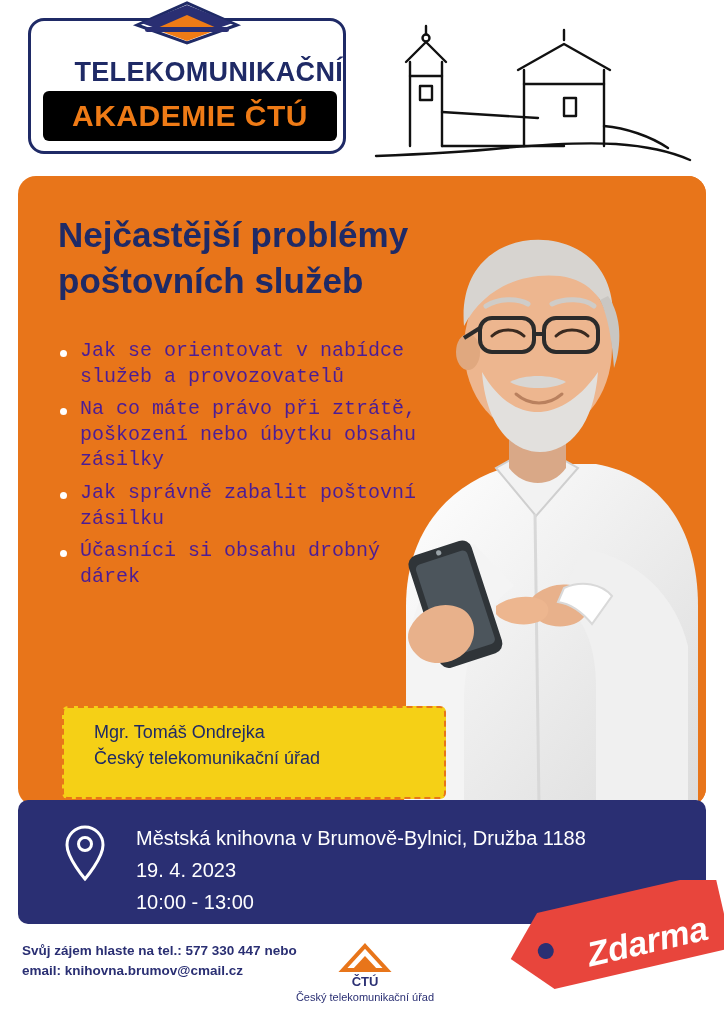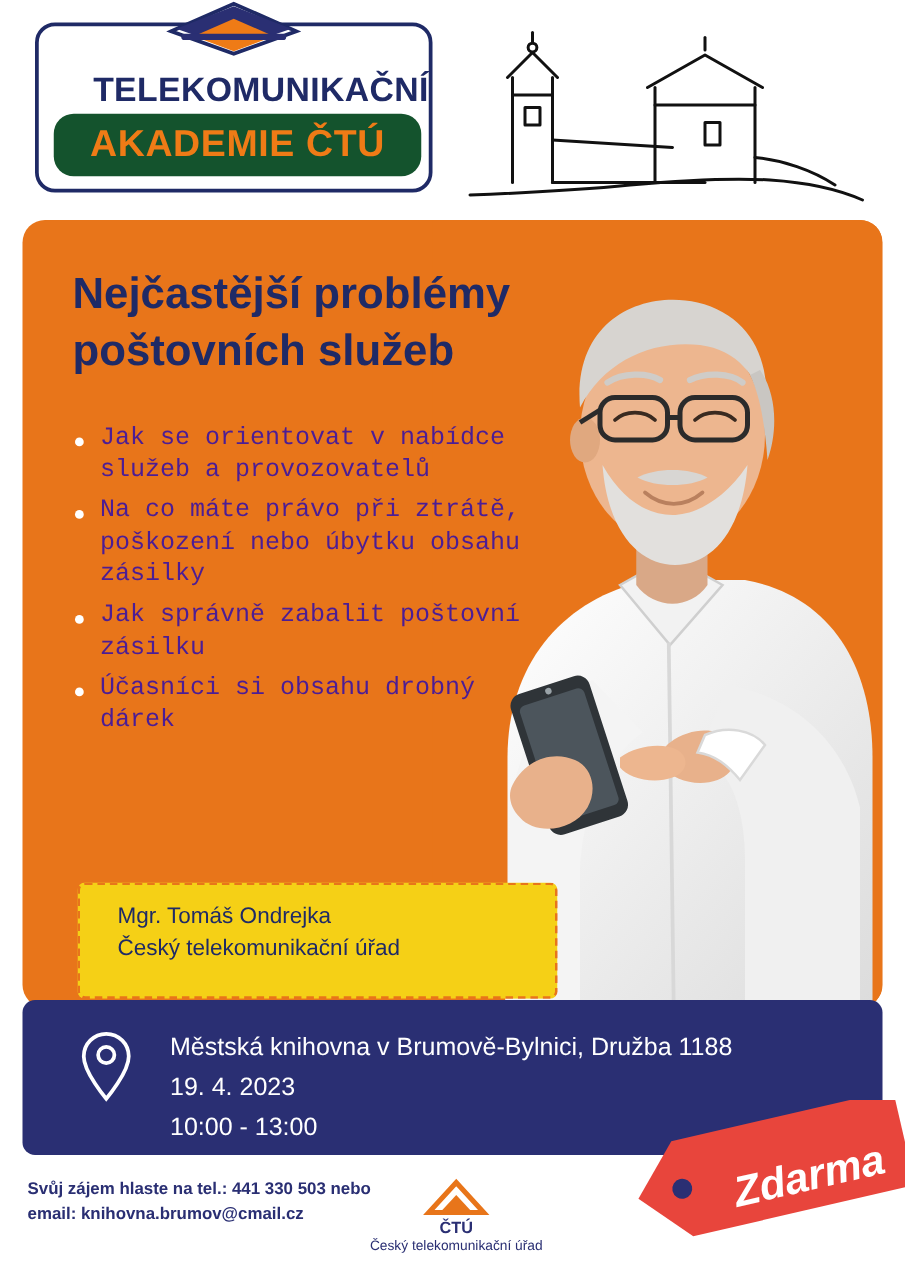--- a/index.html
+++ b/index.html
@@ -42,22 +42,22 @@
     text-align: right;
     color: #1f2a66;
     font-weight: bold;
     font-size: 27px;
     letter-spacing: 0.3px;
   }
   .logo-sub-wrap {
     position: absolute;
     left: 12px; top: 70px;
     width: 294px; height: 50px;
-    background: #14532d;
-    border-radius: 16px;
+    background: #000000;
+    border-radius: 6px;
     display: flex; align-items: center; justify-content: center;
   }
   .logo-sub {
     color: #ef7b16;
     font-weight: bold;
     font-size: 30px;
     letter-spacing: 0.5px;
   }
   .castle {
     position: absolute;
@@ -333,21 +333,21 @@
       <circle cx="21" cy="20" r="6.5" fill="none" stroke="#ffffff" stroke-width="3"></circle>
     </svg>
     <div class="venue-lines">
       <div>Městská knihovna v Brumově-Bylnici, Družba 1188</div>
       <div>19. 4. 2023</div>
       <div>10:00 - 13:00</div>
     </div>
   </div>
 
   <div class="footer-contact">
-    <div>Svůj zájem hlaste na tel.: 441 330 503 nebo</div>
+    <div>Svůj zájem hlaste na tel.: 577 330 447 nebo</div>
     <div>email: knihovna.brumov@cmail.cz</div>
   </div>
 
   <div class="ctu-logo">
     <svg viewBox="0 0 70 52" width="70" height="52">
       <path d="M35 6 L57 30 L13 30 Z" fill="none" stroke="#e8751a" stroke-width="4"></path>
       <path d="M35 16 L48 30 L22 30 Z" fill="#e8751a"></path>
       <text x="35" y="46" text-anchor="middle" font-family="Liberation Sans, sans-serif" font-size="13" font-weight="bold" fill="#2a2f73">ČTÚ</text>
     </svg>
   </div>

